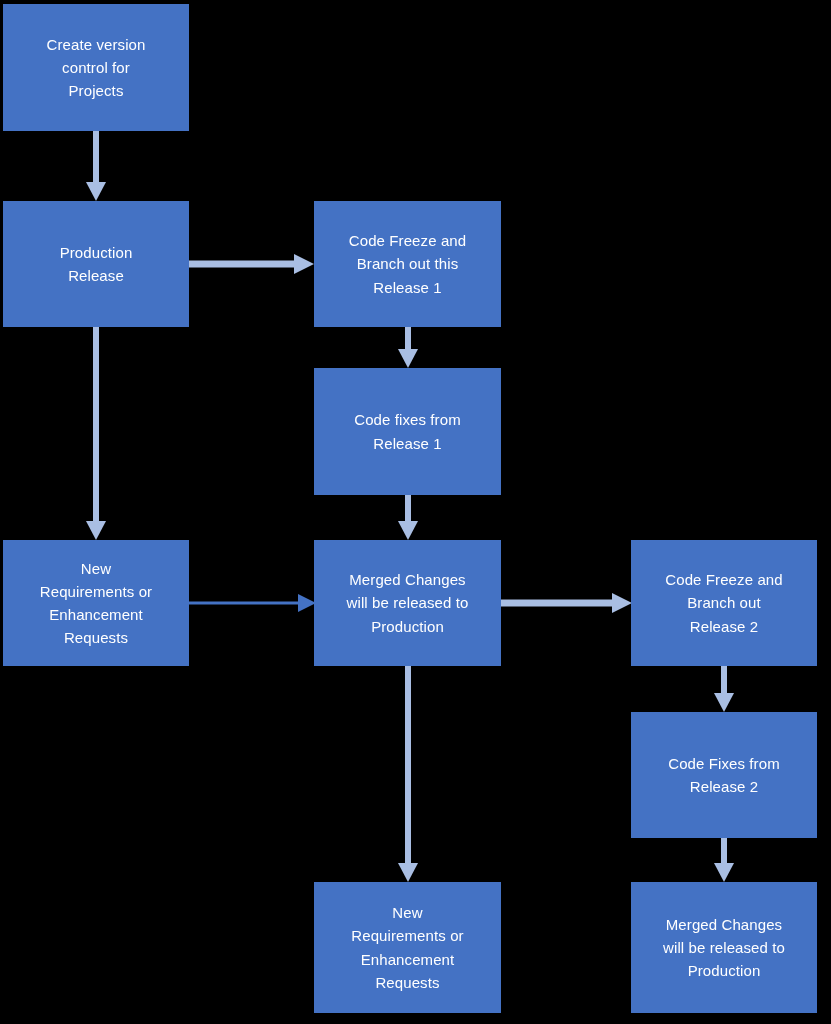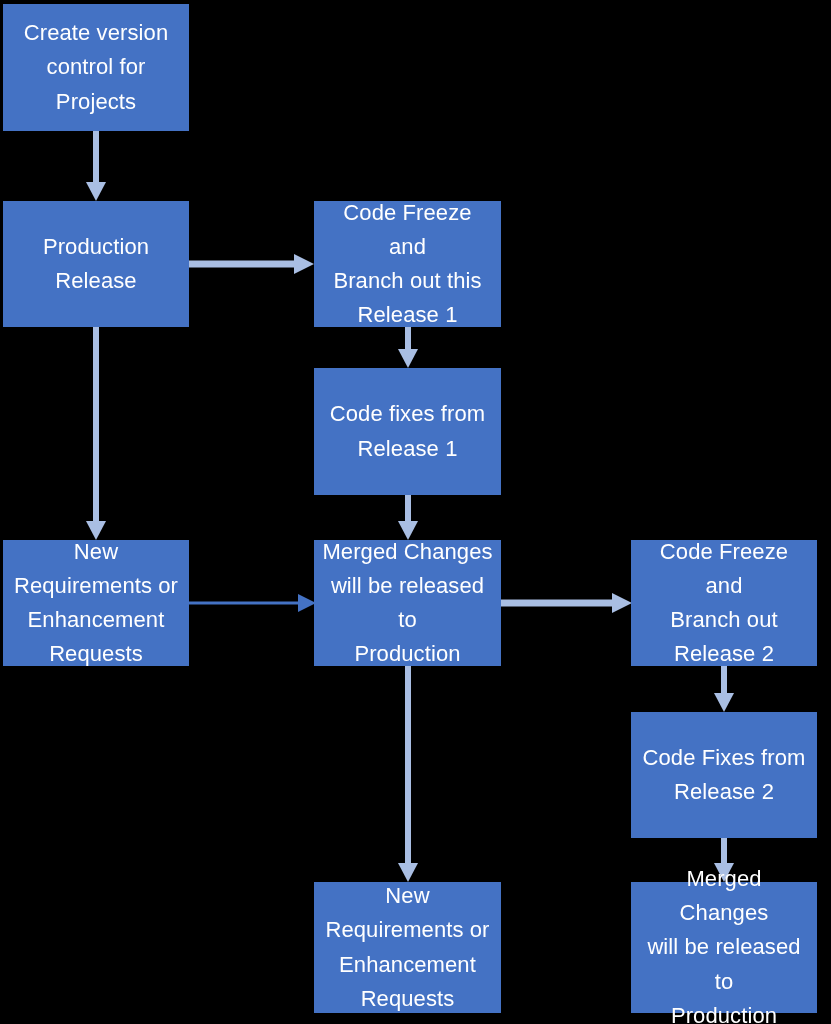--- a/index.html
+++ b/index.html
@@ -20,21 +20,21 @@
   }
   .node {
     position: absolute;
     box-sizing: border-box;
     background: #4472C4;
     color: #FFFFFF;
     display: flex;
     align-items: center;
     justify-content: center;
     text-align: center;
-    font-size: 22px;
+    font-size: 15px;
     line-height: 1.55;
     letter-spacing: 0.1px;
     padding: 2px 8px;
     user-select: none;
   }
   .node .label {
     display: block;
     width: 100%;
     white-space: pre-line;
   }

